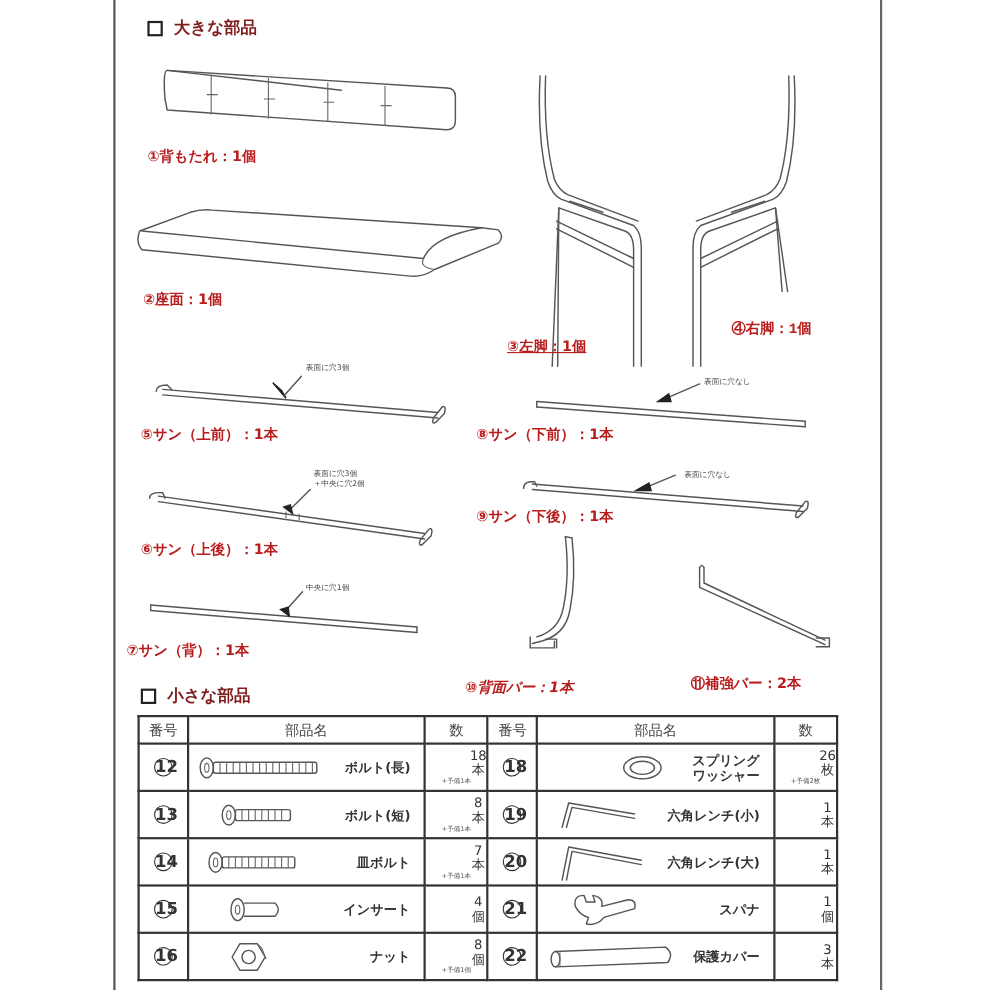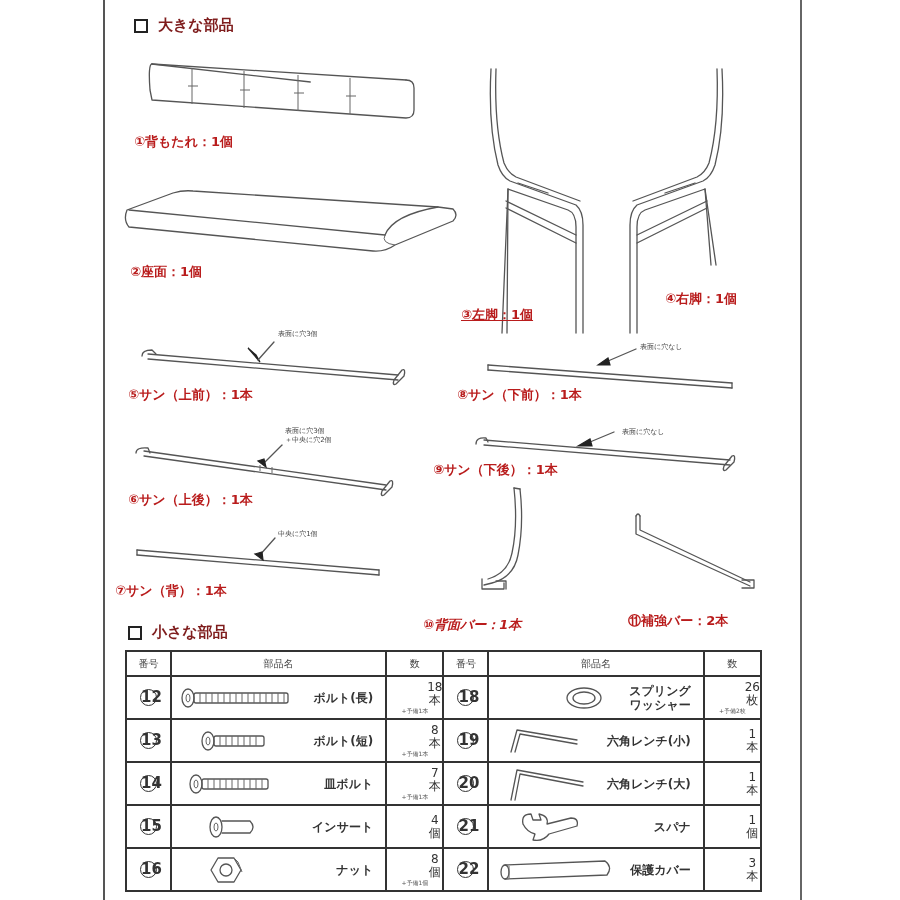--- a/index.html
+++ b/index.html
@@ -13,21 +13,21 @@
   .part-label { font-size: 13px; font-weight: bold; color: #b91c1c; white-space: nowrap; }
   .note { font-size: 7px; color: #444; line-height: 9px; white-space: nowrap; }
   svg { position: absolute; overflow: visible; }
   svg .ln { fill: none; stroke: #555; stroke-width: 1.3; stroke-linecap: round; stroke-linejoin: round; }
   svg .thin { fill: none; stroke: #666; stroke-width: 1; }
   svg .arr { fill: #222; stroke: #222; stroke-width: 1.2; }
 
   
   table.parts { position: absolute; left: 125px; top: 650px; border-collapse: collapse; width: 637px; }
   table.parts td, table.parts th { border: 2px solid #333; padding: 0; font-size: 12px; color: #333; }
-  table.parts th { height: 23px; font-size: 10px; font-weight: normal; color: #444; }
+  table.parts th { height: 23px; font-size: 13px; font-weight: normal; color: #444; }
   table.parts td { height: 41px; }
   .col-no { width: 44px; text-align: center; }
   .col-name { width: 221px; position: relative; }
   .col-qty { width: 50px; text-align: center; }
   .num-circle { display: inline-block; width: 15px; height: 15px; border: 1.5px solid #333; border-radius: 50%;
                 font-size: 15px; line-height: 15px; text-align: center; font-weight: bold; }
   .name-text { position: absolute; right: 12px; top: 50%; transform: translateY(-50%); font-weight: bold; font-size: 12px; text-align: right; line-height: 14px; }
   .qty-main { display: block; font-size: 12px; line-height: 13px; padding-left: 40px; }
   .qty-sub { display: block; font-size: 6px; line-height: 8px; color: #555; }
   .icon-box { position: absolute; top: 50%; transform: translateY(-50%); }
@@ -77,21 +77,21 @@
 </div>
 
 <svg style="left:625px; top:65px;" width="100" height="270">
   <path class="ln" d="M97 4 Q100 60 90 100 Q86 112 78 116 L12 140 Q5 146 5 160 L5 268"></path>
   <path class="ln" d="M92 4 Q94 60 84 98 Q80 108 72 112 L8 136"></path>
   <path class="ln" d="M12 268 L12 162 Q12 148 20 145 L80 124 L86 200"></path>
   <path class="ln" d="M80 124 L91 200"></path>
   <path class="ln" d="M82 136 L12 170 M82 143 L12 178"></path>
   <path class="ln" d="M70 118 L40 128"></path>
 </svg>
-<div class="abs part-label" style="left:665px; top:290px;">
+<div class="abs part-label" style="left:665px; top:290px;font-family:Liberation Mono, monospace;">
   <span>④</span><span>右脚</span><span>：</span><span>1個</span>
 </div>
 
 <div class="abs note" style="left:278px; top:330px;">表面に穴3個</div>
 <svg style="left:140px; top:340px;" width="270" height="45">
   <path class="ln" d="M8 14 L258 35 M8 19 L258 40"></path>
   <path class="ln" d="M2 16 Q2 10 12 10 L16 14"></path>
   <path class="ln" d="M254 40 L262 30 Q266 28 264 36 L256 44 Q252 46 254 40"></path>
   <path class="arr" d="M108 8 L120 22 L116 15 Z"></path>
   <path class="ln" d="M134 2 L118 20"></path>
@@ -127,21 +127,21 @@
   <span>⑦</span><span>サン（背）</span><span>：</span><span>1本</span>
 </div>
 
 <div class="abs note" style="left:640px; top:343px;">表面に穴なし</div>
 <svg style="left:486px; top:345px;" width="250" height="45">
   <path class="ln" d="M2 20 L246 38 M2 25 L246 43"></path>
   <path class="ln" d="M2 20 L2 25 M246 38 L246 43"></path>
   <path class="ln" d="M150 4 L122 16"></path>
   <path class="arr" d="M112 20 L122 13 L124 20 Z"></path>
 </svg>
-<div class="abs part-label" style="left:457px; top:386px;text-align:right;">
+<div class="abs part-label" style="left:433px; top:386px;text-align:right;">
   <span>⑧</span><span>サン（下前）</span><span>：</span><span>1本</span>
 </div>
 
 <div class="abs note" style="left:622px; top:428px;">表面に穴なし</div>
 <svg style="left:474px; top:430px;" width="270" height="45">
   <path class="ln" d="M10 10 L256 30 M10 15 L256 35"></path>
   <path class="ln" d="M2 14 Q2 7 12 8 L14 12"></path>
   <path class="ln" d="M250 36 L258 26 Q262 24 260 32 L252 40 Q248 42 250 36"></path>
   <path class="ln" d="M140 2 L116 12"></path>
   <path class="arr" d="M104 16 L116 9 L118 16 Z"></path>

